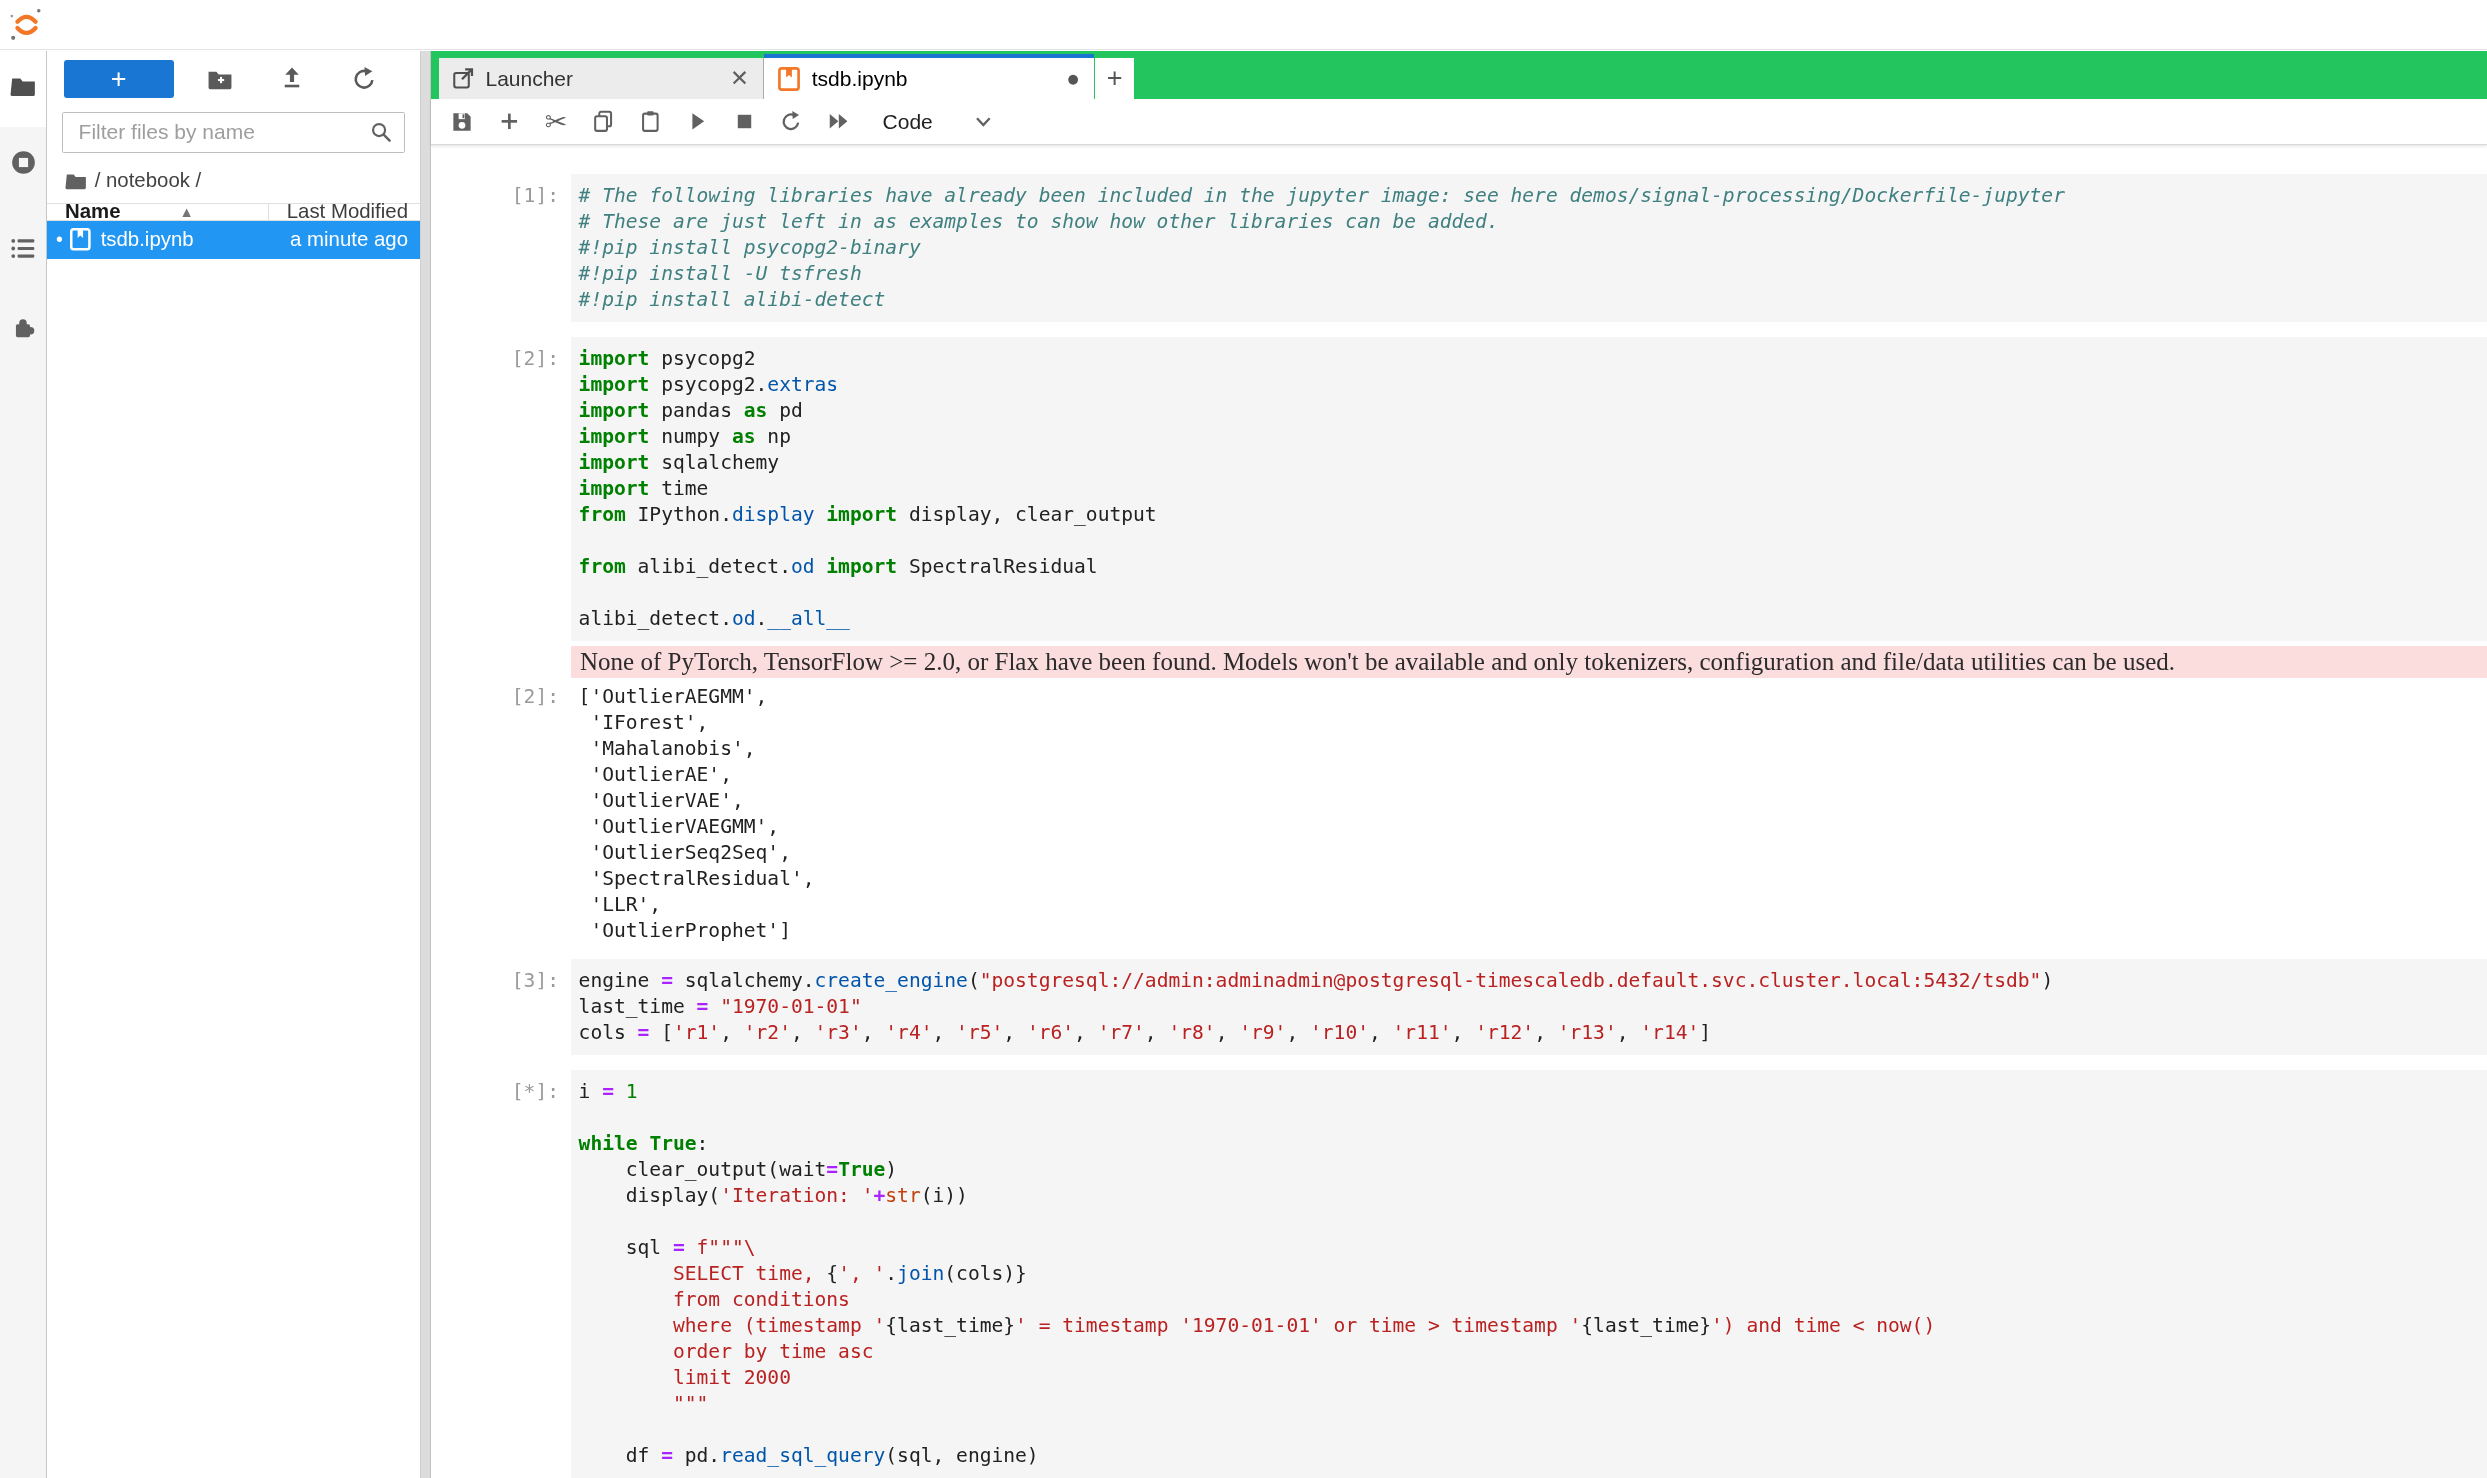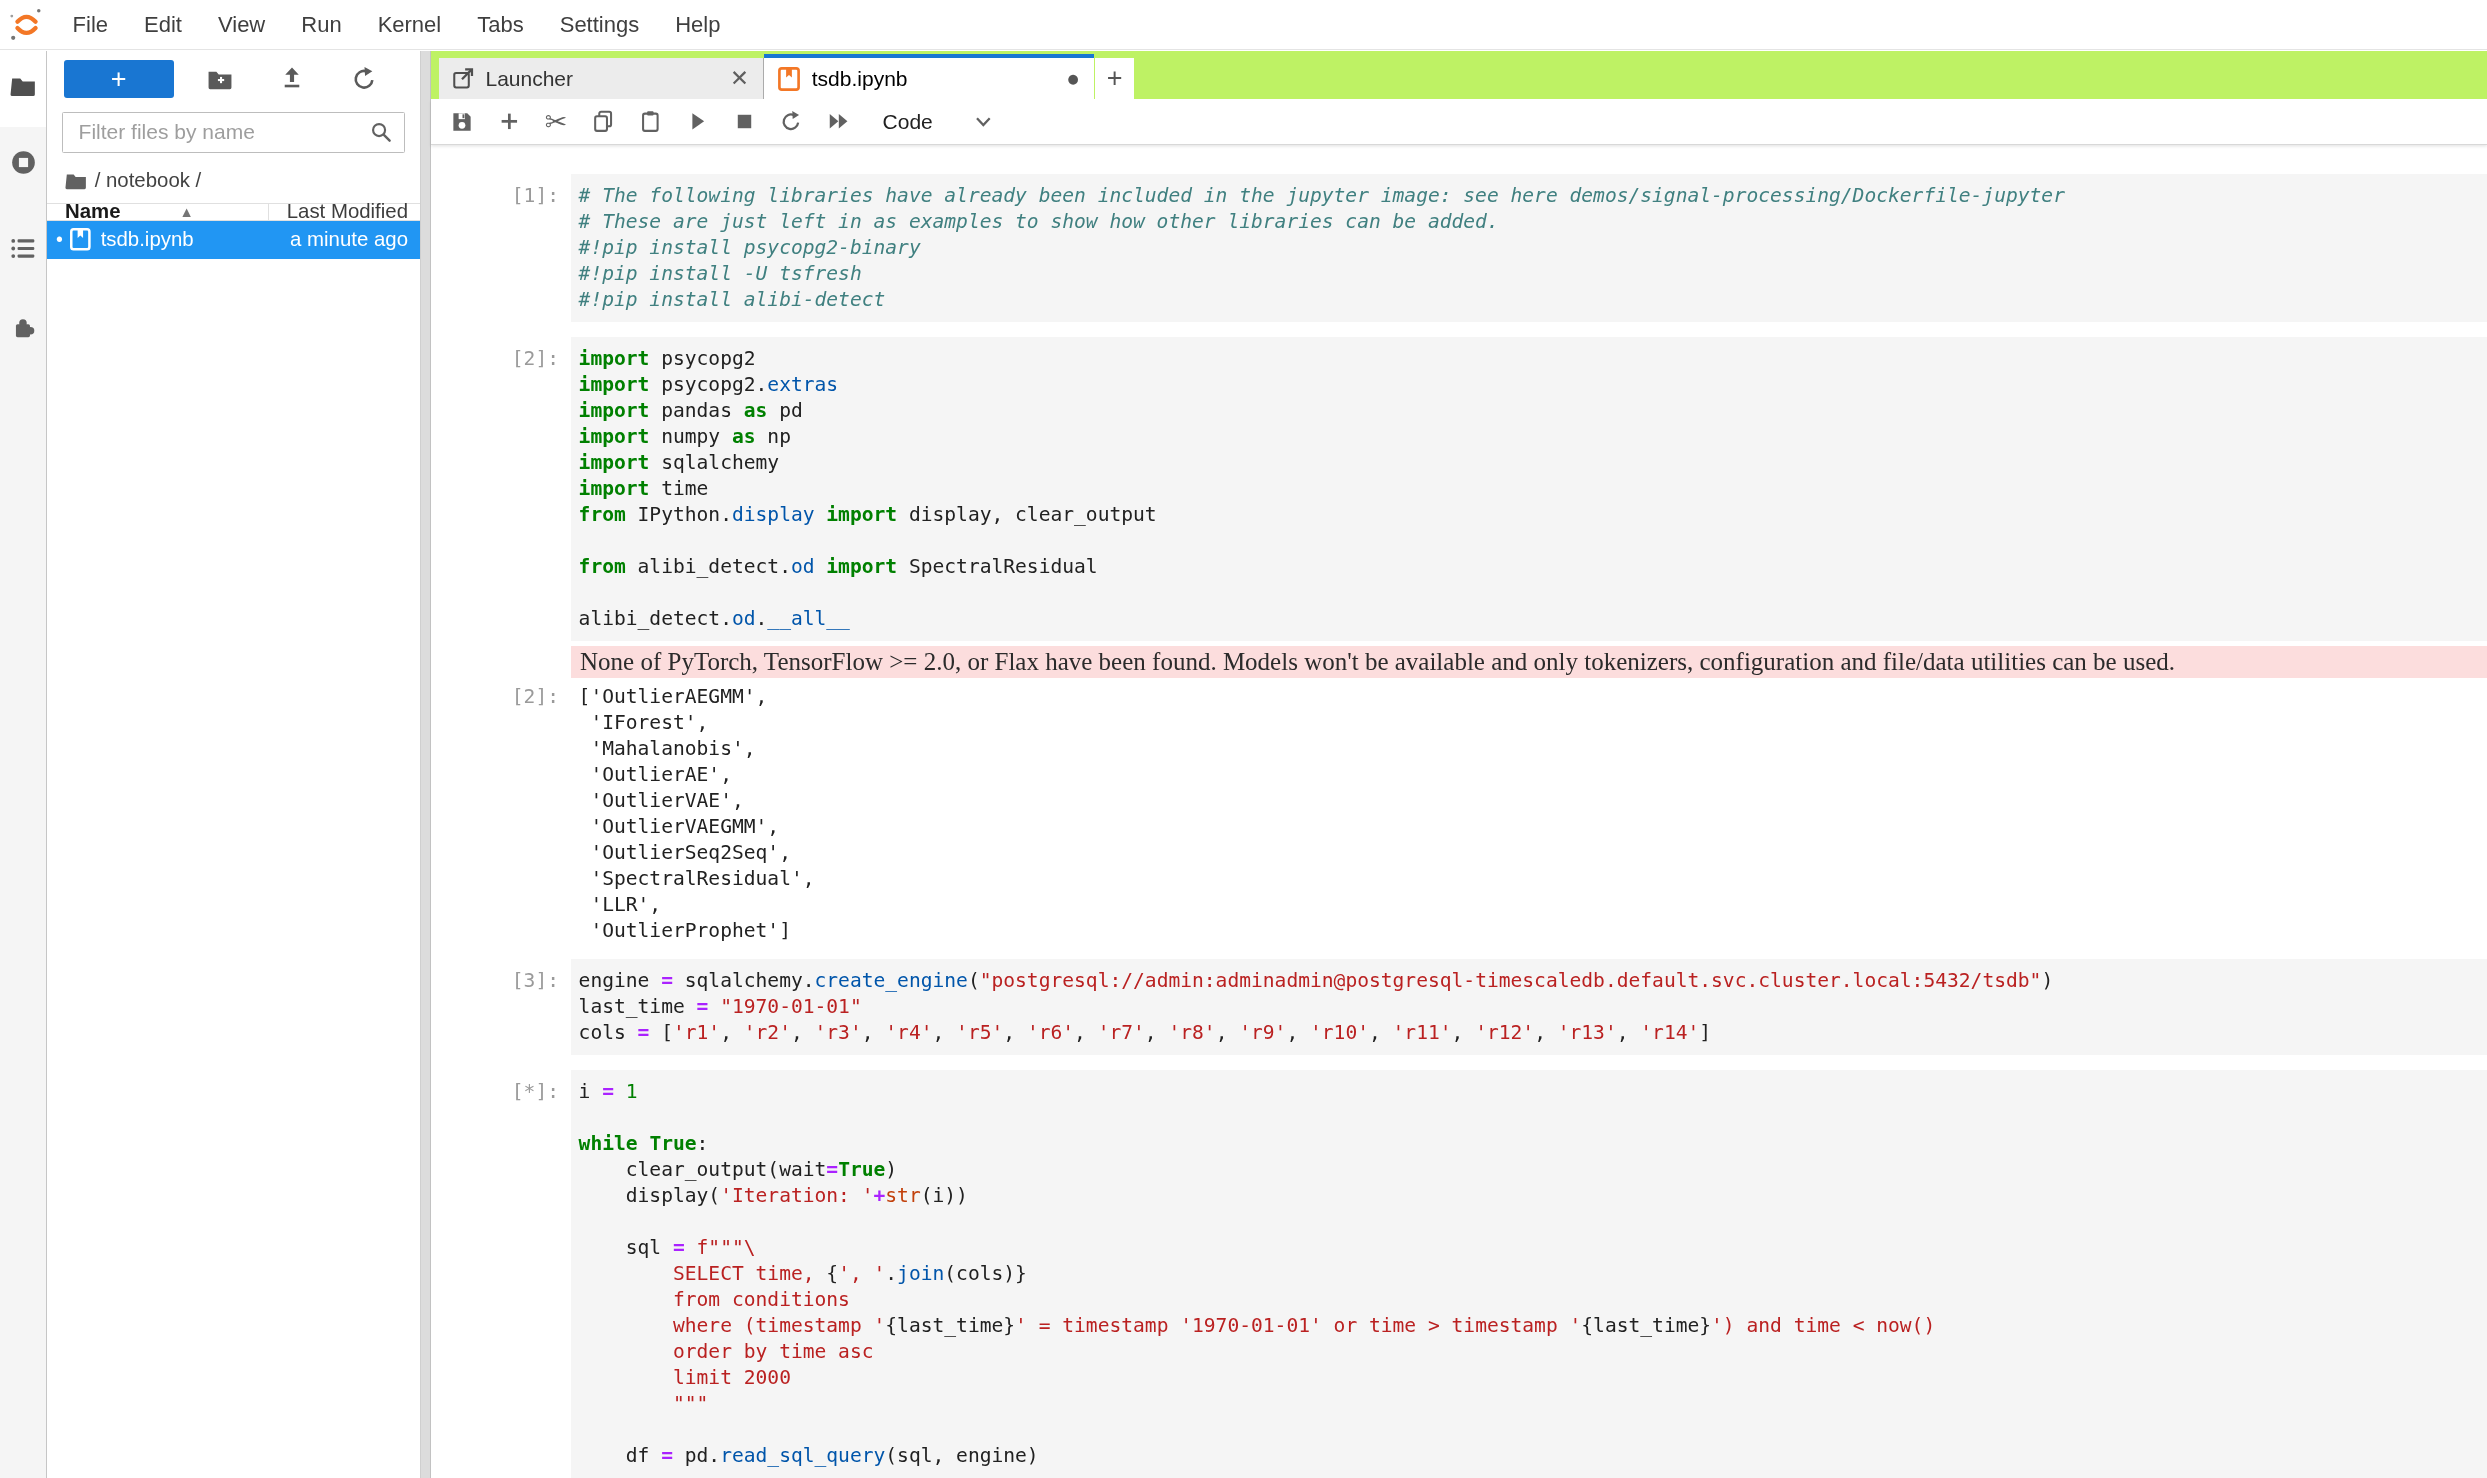--- a/index.html
+++ b/index.html
@@ -41,21 +41,21 @@
   .fb-row { display:flex; align-items:center; height:38px; padding:0 12px 0 7.6px; font-size:20.4px; }
   .fb-row.selected { background:#2196f3; color:#fff; }
   .fb-dot { font-size:19.6px; margin:0 6px 0 1.5px; }
   .fb-name { margin-left:9px; }
   .fb-time { margin-left:auto; }
   
   #splitter { position:absolute; top:51px; left:420px; width:10.6px; bottom:0;
     background:#dcdcdc; border-left:0.8px solid #cfcfcf; border-right:0.8px solid #c2c2c2; }
   
   #main { position:absolute; top:51px; left:431px; right:0; bottom:0; display:flex; flex-direction:column; }
-  #tabbar { height:48px; background:#bef264; display:flex; align-items:flex-end; padding-left:7.6px; }
+  #tabbar { height:48px; background:#22c55e; display:flex; align-items:flex-end; padding-left:7.6px; }
   .tab { display:flex; align-items:center; font-size:21px; padding:0 13.6px; height:41px; }
   .tab.inactive { width:325px; background:#ececec; color:#333; border-right:0.8px solid #ababab; }
   .tab.active { width:330px; background:#fff; color:#000; height:45px; border-top:4.5px solid #1976d2; }
   .tab-label { margin-left:10.6px; }
   .tab-close { margin-left:auto; color:#5f5f5f; font-size:22.7px; }
   .tab-dirty { margin-left:auto; color:#555; font-size:22.7px; }
   .tab-add { width:39px; height:41px; background:#fff; display:flex; align-items:center;
     justify-content:center; font-size:27px; color:#555; margin-left:1.5px; }
   
   #nb-toolbar { height:46px; background:#fff; border-bottom:0.8px solid #d8d8d8;
@@ -94,30 +94,20 @@
 <div id="menubar">
   <span id="logo">
     <svg width="35" height="35" viewBox="0 0 100 100">
       <path d="M24 60 Q50 88 76 60" fill="none" stroke="#f37726" stroke-width="12" stroke-linecap="round"></path>
       <path d="M24 42 Q50 14 76 42" fill="none" stroke="#f37726" stroke-width="12" stroke-linecap="round"></path>
       <circle cx="85" cy="11" r="5" fill="#757575"></circle>
       <circle cx="12" cy="88" r="6" fill="#757575"></circle>
       <circle cx="8" cy="26" r="4" fill="#9e9e9e"></circle>
     </svg>
   </span>
-  <span style="display:flex;">
-      <span class="menu-item">File</span>
-      <span class="menu-item">Edit</span>
-      <span class="menu-item">View</span>
-      <span class="menu-item">Run</span>
-      <span class="menu-item">Kernel</span>
-      <span class="menu-item">Tabs</span>
-      <span class="menu-item">Settings</span>
-      <span class="menu-item">Help</span>
-    </span>
 </div>
 
 <div id="activity-bar">
   <div id="activity-active-bg"></div>
   <span class="act-icon" style="top:21px;">
     <svg viewBox="0 0 100 100" width="27" height="27">
         <path d="M8 24 h30 l9 11 h45 v48 a6 6 0 0 1 -6 6 h-78 a6 6 0 0 1 -6 -6 z" fill="#4f4f4f"></path>
       </svg>
   </span>
   <span class="act-icon" style="top:98px;">

